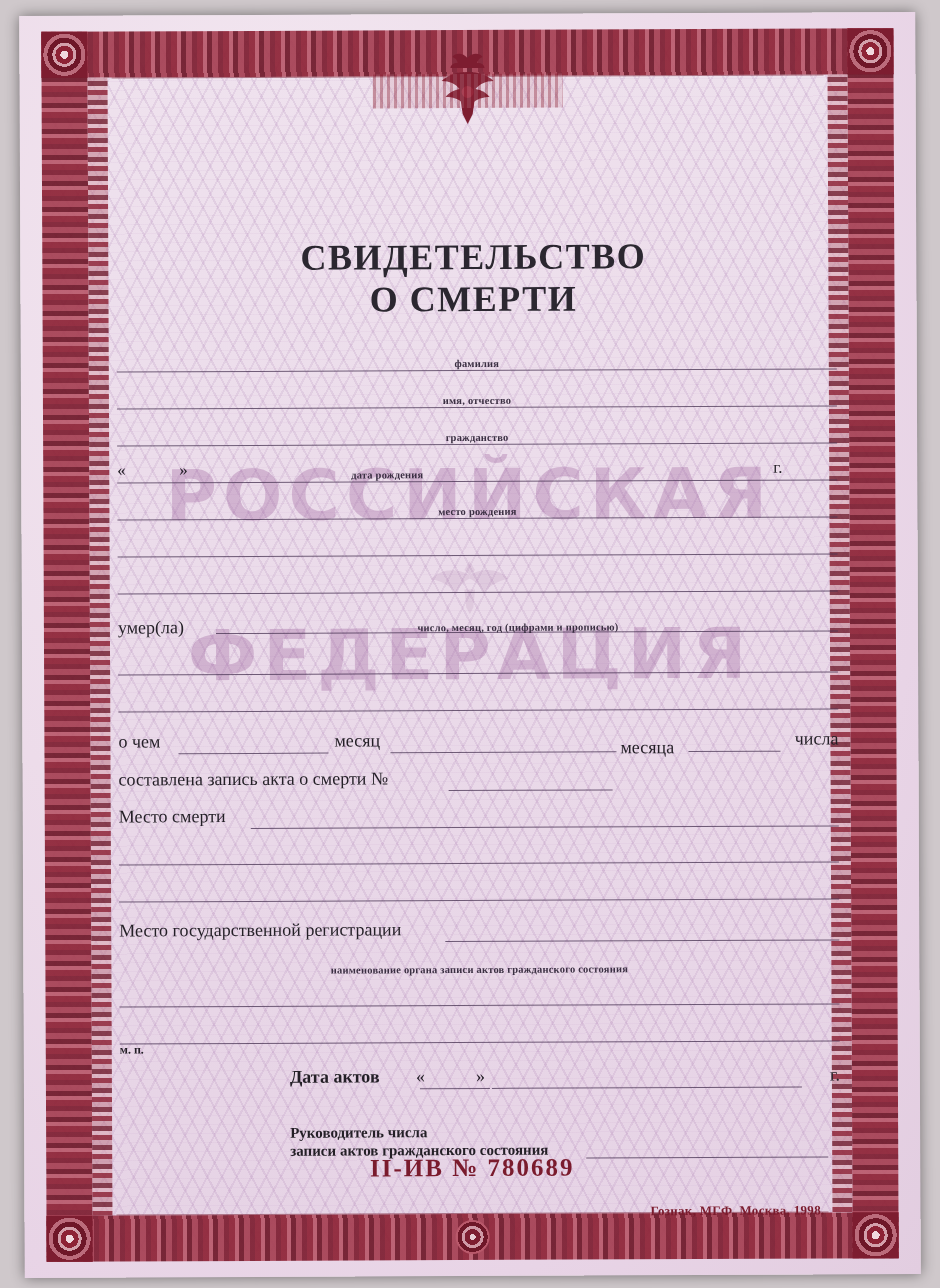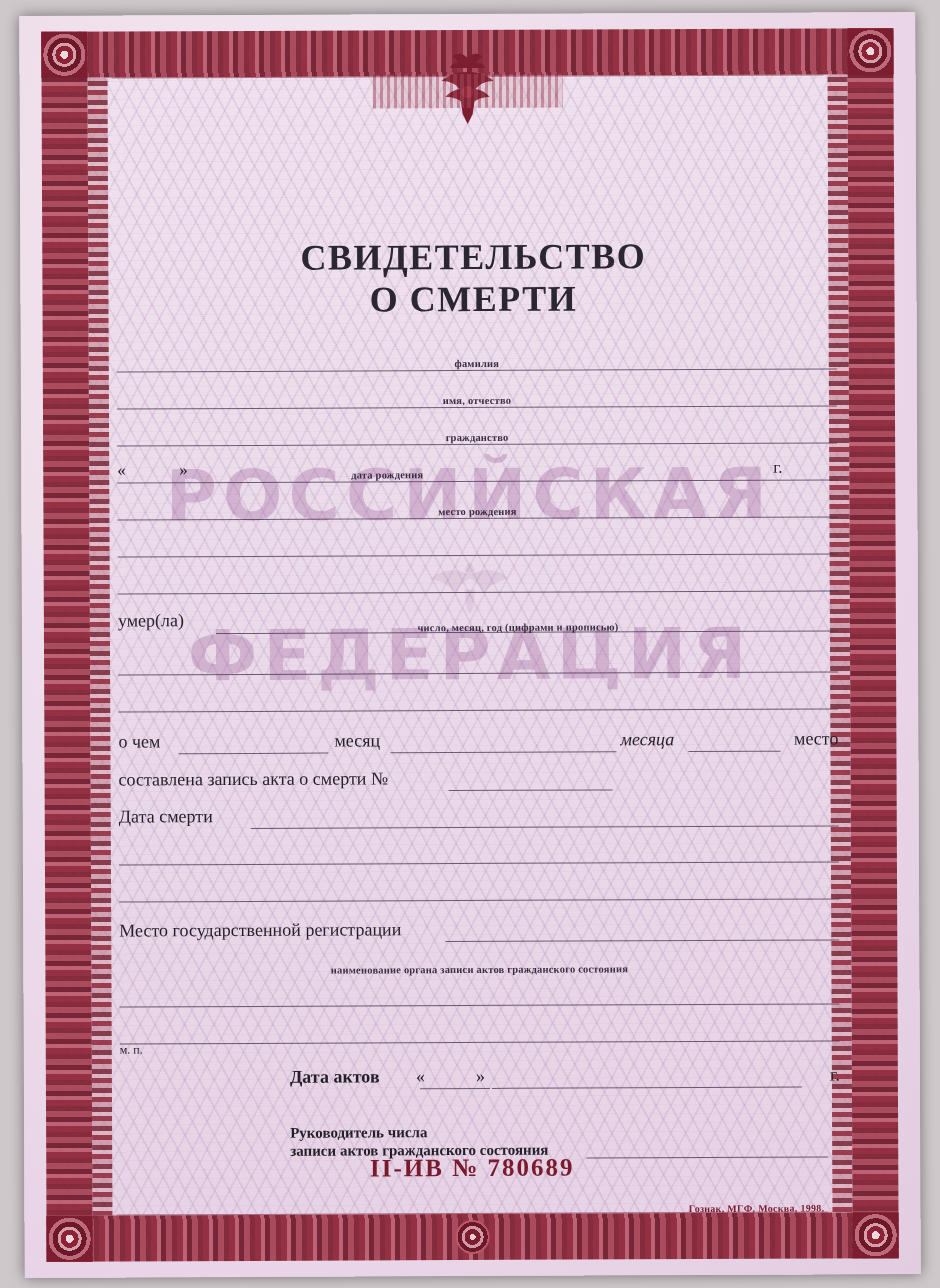--- a/index.html
+++ b/index.html
@@ -239,33 +239,33 @@
     font-family: "Liberation Serif", serif;
     font-weight: bold;
     font-size: 25px;
     letter-spacing: 2px;
     color: #7a1b2d;
   }
   .imprint {
     position: absolute;
     right: 96px;
     top: 1190px;
-    font-size: 10px;
+    font-size: 13px;
     font-weight: bold;
     color: #7a1b2d;
     font-family: "Liberation Serif", serif;
     letter-spacing: 0.3px;
   }
 
   .mp {
     position: absolute;
     left: 96px;
     top: 1027px;
     font-size: 12px;
-    font-weight: normal;
+    font-weight: bold;
     color: #231f26;
   }
 </style>
 </head>
 <body>
 
 <div id="page">
 
   <div class="paper">
     <div class="tint"></div>
@@ -352,48 +352,48 @@
 
       <div class="rule-row">
         <div class="rule"></div>
       </div>
       <div class="rule-row">
         <div class="rule"></div>
       </div>
 
       <div class="rule-row" style="height:44px;">
         <div class="rule" style="left:98px; right:0; bottom:14px;"></div>
-        <div class="lbl big" style="left:0; bottom:17px;">умер(ла)</div>
+        <div class="lbl big" style="left:0; bottom:10px;">умер(ла)</div>
         <div class="hint" style="left:40px; width:720px; text-align:center; bottom:14px;">число, месяц, год (цифрами и прописью)</div>
       </div>
 
       <div class="rule-row">
         <div class="rule"></div>
       </div>
       <div class="rule-row">
         <div class="rule"></div>
       </div>
 
       <div class="rule-row" style="height:42px;">
         <div class="lbl big" style="left:0; bottom:12px;">о чем</div>
         <div class="rule" style="left:60px; right:510px; bottom:10px;"></div>
         <div class="lbl big" style="left:216px; bottom:12px;">месяц</div>
         <div class="rule" style="left:272px; right:222px; bottom:10px;"></div>
-        <div class="lbl big" style="left:502px; bottom:12px;font-style:italic;">месяца</div>
+        <div class="lbl big" style="left:502px; bottom:4px;">месяца</div>
         <div class="rule" style="left:570px; right:58px; bottom:10px;"></div>
-        <div class="lbl big" style="right:0; bottom:12px;">место</div>
+        <div class="lbl big" style="right:0; bottom:12px;">числа</div>
       </div>
 
       <div class="rule-row" style="height:36px;">
         <div class="lbl big" style="left:0; bottom:10px;">составлена запись акта о смерти №</div>
         <div class="rule" style="left:330px; right:226px; bottom:8px;"></div>
       </div>
 
       <div class="rule-row" style="height:38px;">
-        <div class="lbl big" style="left:0; bottom:11px;">Дата смерти</div>
+        <div class="lbl big" style="left:0; bottom:11px;">Место смерти</div>
         <div class="rule" style="left:132px; right:0; bottom:9px;"></div>
       </div>
 
       <div class="rule-row">
         <div class="rule"></div>
       </div>
       <div class="rule-row">
         <div class="rule"></div>
       </div>
 

